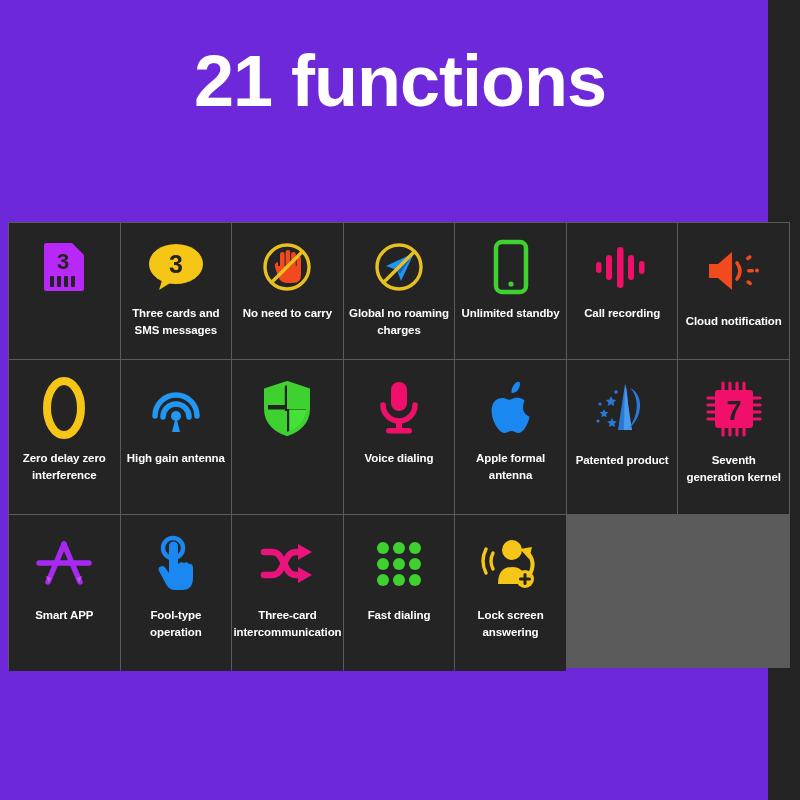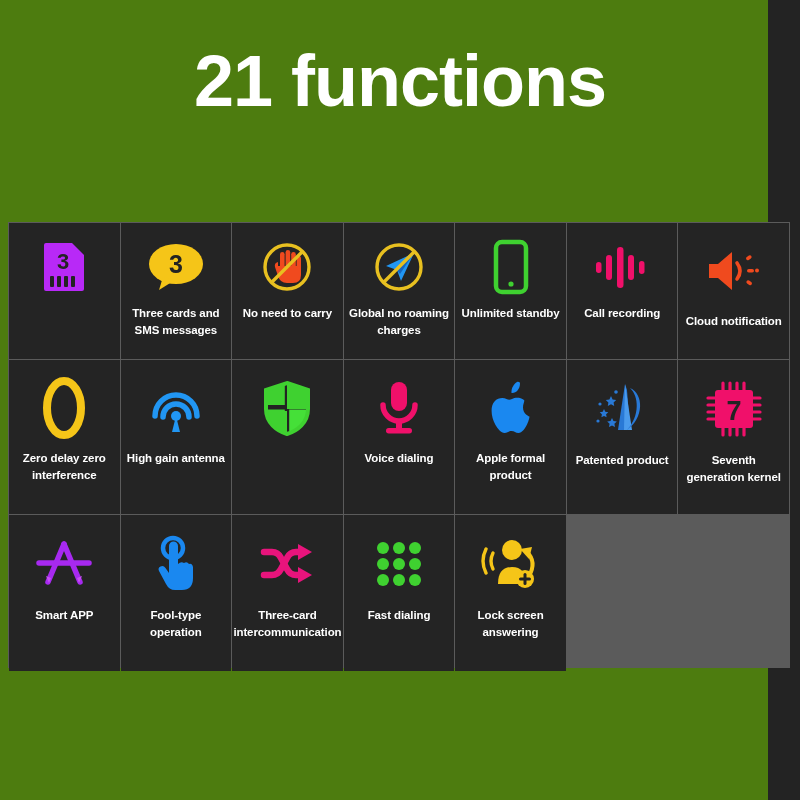--- a/index.html
+++ b/index.html
@@ -10,21 +10,21 @@
     width: 800px;
     height: 800px;
     background: #232323;
     font-family: "Liberation Sans", sans-serif;
     overflow: hidden;
   }
   .page {
     position: relative;
     width: 768px;
     height: 800px;
-    background: #4d7c0f;
+    background: #6d28d9;
   }
   .title {
     position: absolute;
     top: 44px;
     left: 0;
     width: 800px;
     text-align: center;
     color: #ffffff;
     font-size: 72px;
     font-weight: bold;
@@ -232,21 +232,21 @@
       <div class="label">Voice dialing</div>
     </div>
 
     <div class="cell row2">
       <div class="icon-box">
         <svg width="50" height="58" viewBox="0 0 50 58">
           <path d="M31 3 C28 5 25 9 25.5 14 C30 14.5 34 10 34 4.5 C34 3.5 33 2.5 31 3 z" fill="#1a88f0"></path>
           <path d="M38 21 C34 18 29 18.5 26 20 C24 21 22.5 21 20.5 20 C17.5 18.5 12 18.5 8.5 22.5 C4 27.5 5 38 9.5 46 C12 50 15 54 18.5 54 C21.5 54 22.5 52 25.5 52 C28.5 52 29.5 54 32.5 54 C36 54 39 49.5 41 45.5 C43 41.5 43.5 38 43.5 37.5 C43 37.5 37 35 37 28.5 C37 24.5 39 22 38 21 z" fill="#1a88f0"></path>
         </svg>
       </div>
-      <div class="label">Apple formal product</div>
+      <div class="label">Apple formal antenna</div>
     </div>
 
     <div class="cell row3">
       <div class="icon-box">
         <svg width="60" height="58" viewBox="0 0 60 58">
           <path d="M33 4 L26 50 h12 L35 10 z" fill="#2979d6"></path>
           <path d="M33 4 L40 50 h-8 z" fill="#4a9bed"></path>
           <path d="M38 8 C52 14 52 38 35 50 C48 36 47 16 38 8 z" fill="#2979d6"></path>
           <g fill="#2979d6">
             <path d="M19 16 l1.6 3.4 l3.6 .5 l-2.6 2.5 l.6 3.6 l-3.2 -1.7 l-3.2 1.7 l.6 -3.6 l-2.6 -2.5 l3.6 -.5 z"></path>

